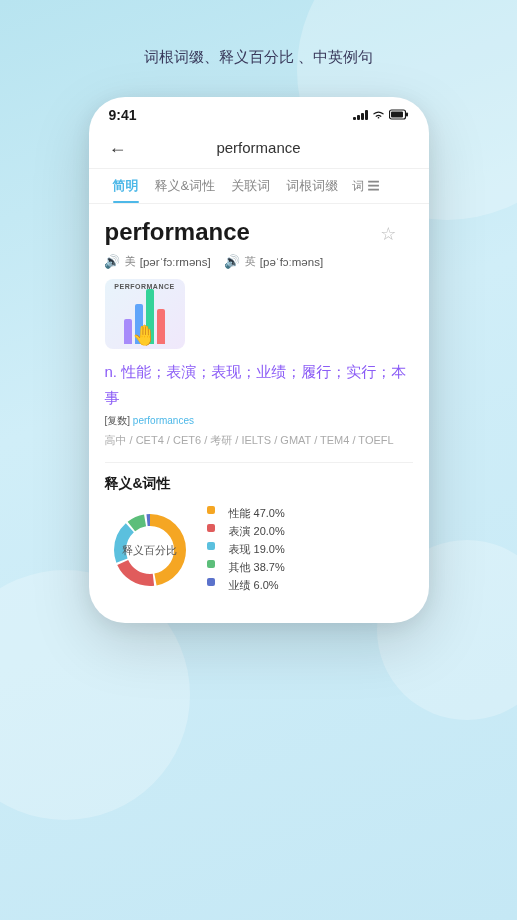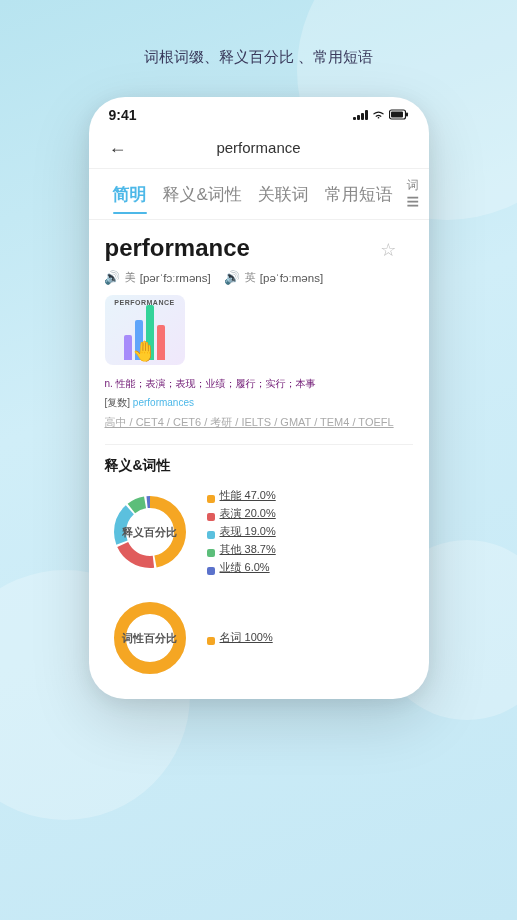--- a/index.html
+++ b/index.html
@@ -44,21 +44,21 @@
     
     .phone {
       position: relative;
       z-index: 3;
       width: 340px;
       margin: 10px auto 0;
       background: #fff;
       border-radius: 36px;
       box-shadow: 0 20px 60px rgba(0,0,0,0.15), 0 4px 20px rgba(0,0,0,0.08);
       overflow: hidden;
-      padding-bottom: 16px;
+      padding-bottom: 28px;
     }
 
     
     .status-bar {
       display: flex;
       justify-content: space-between;
       align-items: center;
       padding: 10px 20px 4px;
       font-size: 12px;
       font-weight: 600;
@@ -97,21 +97,21 @@
 
     
     .tabs {
       display: flex;
       align-items: center;
       padding: 0 16px;
       border-bottom: 1px solid #f0f0f0;
       gap: 0;
     }
     .tab {
-      font-size: 17px;
+      font-size: 13px;
       color: #888;
       padding: 8px 8px;
       cursor: pointer;
       white-space: nowrap;
       position: relative;
     }
     .tab.active {
       color: #4db8e8;
       font-weight: 600;
     }
@@ -215,37 +215,36 @@
       letter-spacing: 0.5px;
     }
     .word-image-hand {
       position: absolute;
       bottom: 2px;
       font-size: 20px;
     }
 
     
     .definition {
-      font-size: 10px;
-      color: #701a75;
+      font-size: 15px;
+      color: #8b5cf6;
       line-height: 1.7;
       margin-bottom: 4px;
     }
     .plural-line, .verb-line {
       font-size: 10px;
       color: #555;
       margin-bottom: 2px;
     }
     .link-blue { color: #4db8e8; }
     .tag-line {
       font-size: 11px;
       color: #aaa;
       margin-top: 4px;
       line-height: 1.6;
-      text-decoration: underline;
     }
 
     
     .section-divider {
       height: 1px;
       background: #f0f0f0;
       margin: 12px 0;
     }
 
     
@@ -277,53 +276,51 @@
     }
     .donut-label {
       position: absolute;
       top: 50%;
       left: 50%;
       transform: translate(-50%, -50%);
       font-size: 11px;
       color: #555;
       text-align: center;
       white-space: nowrap;
-      font-weight: bold;
     }
 
     
     .legend {
       display: flex;
       flex-direction: column;
       gap: 3px;
     }
     .legend-item {
       display: flex;
-      align-items: flex-end;
-      gap: 5px;
+      align-items: flex-start;
+      gap: 14px;
       font-size: 11px;
       color: #444;
-      text-decoration: underline;
     }
     .legend-dot {
       width: 8px;
       height: 8px;
       border-radius: 2px;
       flex-shrink: 0;
     }
   </style>
 </head>
 <body>
 
 <div class="bg-blob blob1"></div>
 <div class="bg-blob blob2"></div>
 <div class="bg-blob blob3"></div>
 
 <div class="app-header">
-  <div class="app-subtitle">词根词缀、释义百分比 、常用短语</div>
+  <div class="app-subtitle">词根词缀、释义百分比 、中英例句</div>
 </div>
 
 <div class="phone">
 
   <div class="status-bar">
     <span class="status-time">9:41</span>
     <div class="status-icons">
       <div class="signal-bars">
         <div class="signal-bar sb1"></div>
         <div class="signal-bar sb2"></div>
@@ -350,21 +347,21 @@
   <div class="nav-bar">
     <span class="back-btn">←</span>
     <span class="nav-title">performance</span>
     <span style="width:26px;"></span>
   </div>
 
   <div class="tabs">
     <div class="tab active">简明</div>
     <div class="tab">释义&amp;词性</div>
     <div class="tab">关联词</div>
-    <div class="tab">常用短语</div>
+    <div class="tab">词根词缀</div>
     <div class="tab-more">
       词 <span>☰</span>
     </div>
   </div>
 
   <div class="content">
 
     <div class="word-title-row">
       <div class="word-title">performance</div>
       <span class="bookmark-btn" style="margin-left:auto;">☆</span>
@@ -436,31 +433,16 @@
               <div class="legend-dot" style="background:#5CBE7A"></div>
               <span>其他 38.7%</span>
             </div>
             <div class="legend-item">
               <div class="legend-dot" style="background:#5B72CB"></div>
               <span>业绩 6.0%</span>
             </div>
           </div>
       </div>
 
-      <div class="chart-row">
-        <div class="donut-container">
-          <svg width="90" height="90" viewBox="0 0 90 90">
-            <circle cx="45" cy="45" r="30" fill="none" stroke="#f0f0f0" stroke-width="12"></circle>
-            <circle cx="45" cy="45" r="30" fill="none" stroke="#F5A623" stroke-width="12" stroke-dasharray="188.5 188.5" stroke-dashoffset="0" transform="rotate(-90 45 45)"></circle>
-          </svg>
-          <span class="donut-label">词性百分比</span>
-        </div>
-        <div class="legend" id="legend2-container">
-            <div class="legend-item">
-              <div class="legend-dot" style="background:#F5A623"></div>
-              <span>名词 100%</span>
-            </div>
-          </div>
-      </div>
 
     </div>
   </div>
 </div>
 
 </body></html>

